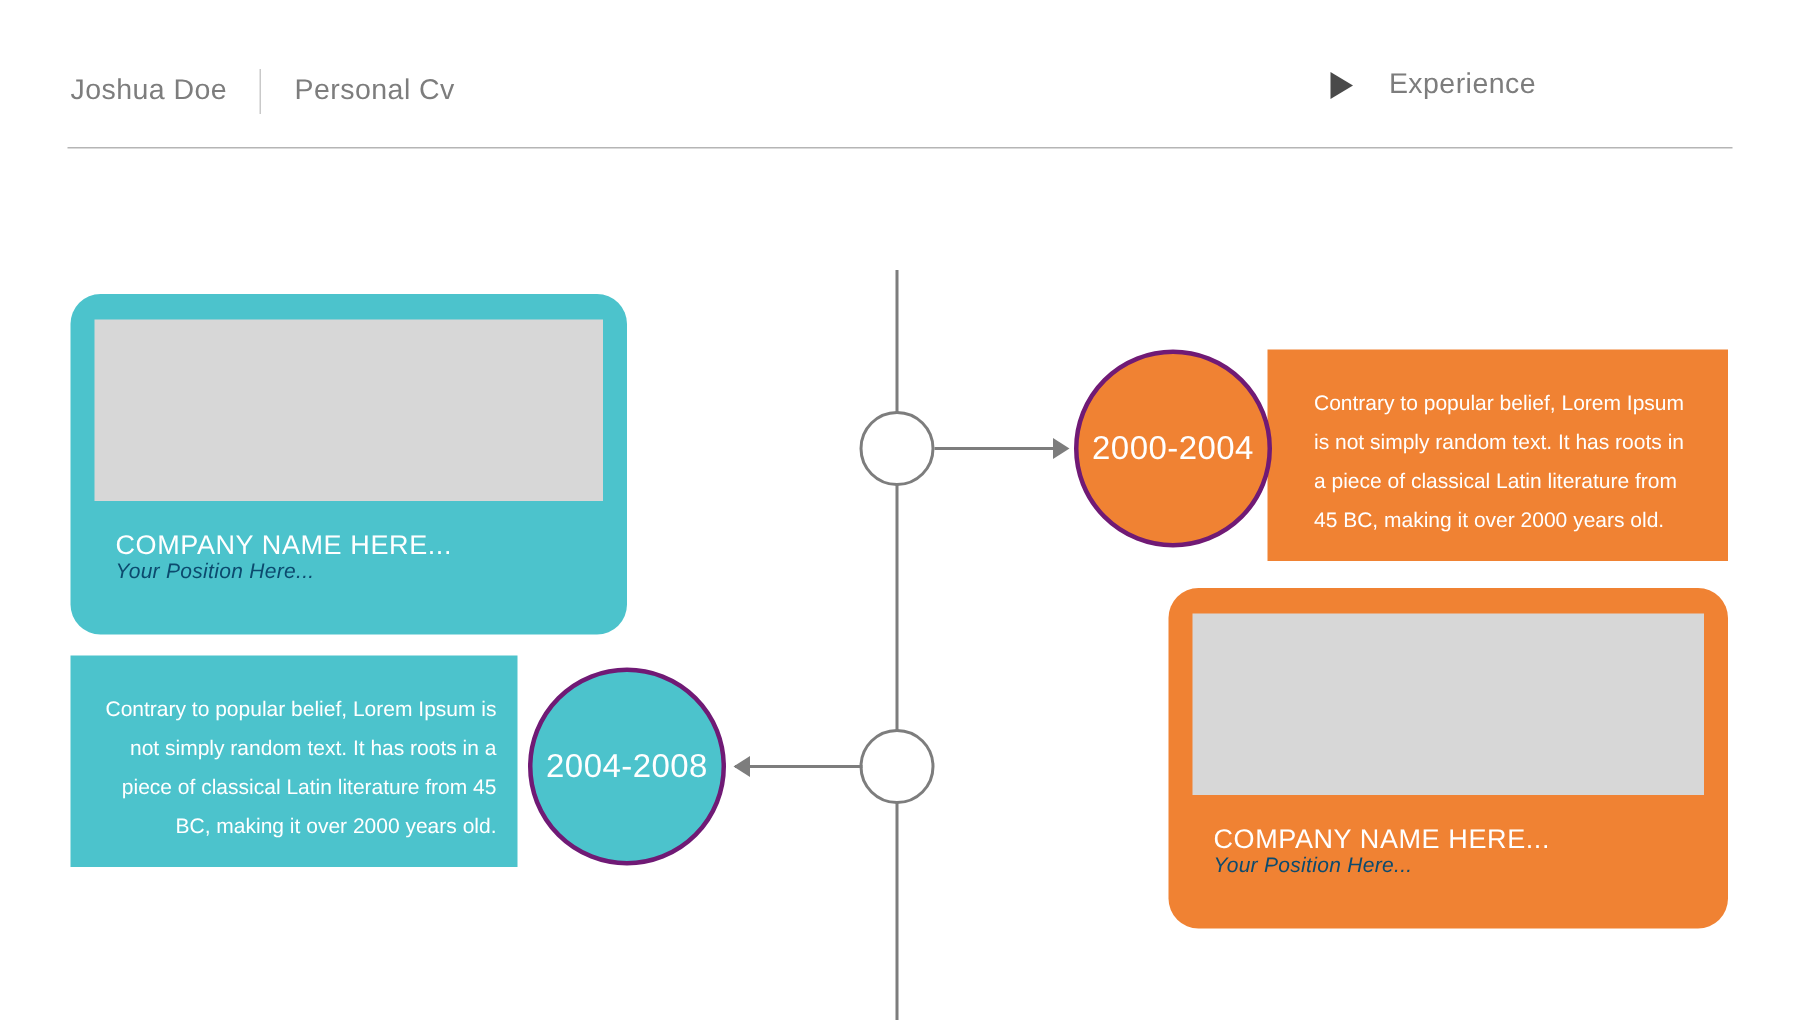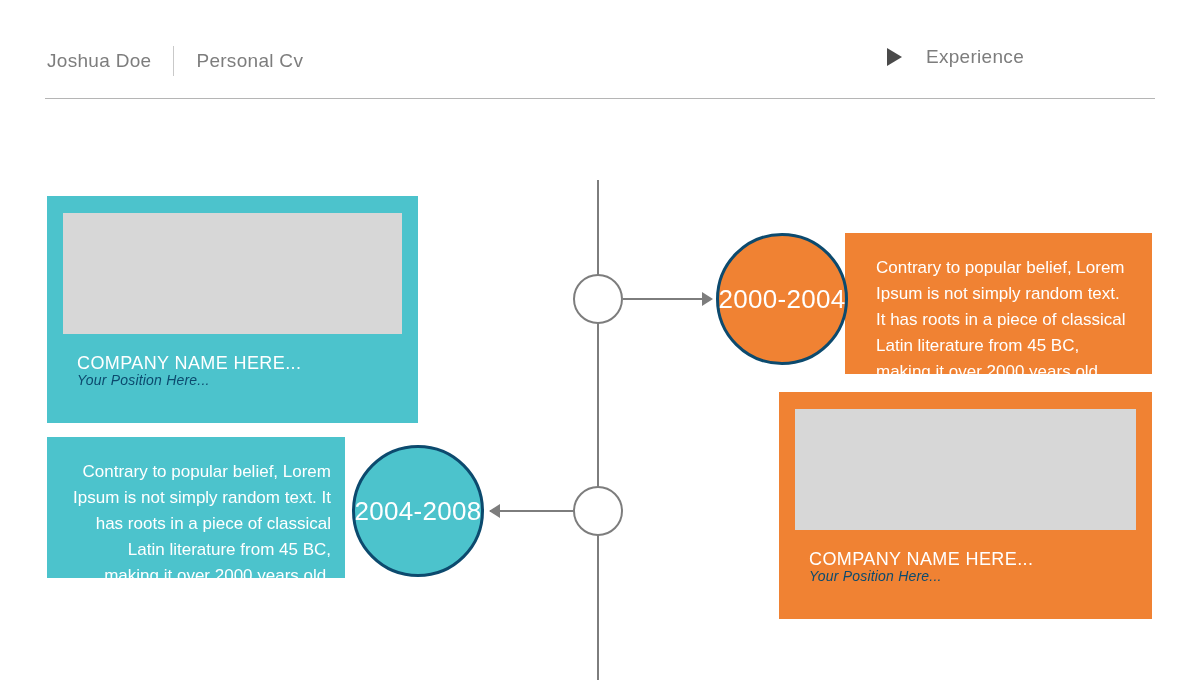--- a/index.html
+++ b/index.html
@@ -122,20 +122,21 @@
     width: 0; height: 0;
     border-right: 11px solid #7d7d7d;
     border-top: 7px solid transparent;
     border-bottom: 7px solid transparent;
   }
 
   
   .card {
     position: absolute;
     box-sizing: border-box;
+    border-radius: 20px;
   }
   .card-teal  { background: #4cc3cc; }
   .card-orange{ background: #f08233; }
 
   .card-left  { left: 47px;  top: 196px; width: 371px; height: 227px; }
   .card-right { left: 779px; top: 392px; width: 373px; height: 227px; }
 
   .photo-placeholder {
     position: absolute;
     left: 16px;
@@ -173,21 +174,21 @@
   }
   .desc-teal   { background: #4cc3cc; }
   .desc-orange { background: #f08233; }
 
   .desc-left  { left: 47px;  top: 437px; width: 298px; height: 141px; }
   .desc-right { left: 845px; top: 233px; width: 307px; height: 141px; }
 
   .desc-text {
     position: absolute;
     color: #ffffff;
-    font-size: 17px;
+    font-size: 14px;
     line-height: 26px;
   }
   .desc-left .desc-text {
     left: 22px;
     right: 14px;
     top: 22px;
     text-align: right;
   }
   .desc-right .desc-text {
     left: 31px;
@@ -195,27 +196,27 @@
     top: 22px;
     text-align: left;
   }
 
   
   .year-circle {
     position: absolute;
     width: 132px;
     height: 132px;
     border-radius: 50%;
-    border: 3px solid #0c4a6e;
+    border: 3px solid #701a75;
     box-sizing: border-box;
     display: flex;
     align-items: center;
     justify-content: center;
     color: #ffffff;
-    font-size: 26px;
+    font-size: 22px;
     letter-spacing: 0.3px;
     white-space: nowrap;
   }
   .year-teal   { background: #4cc3cc; left: 352px; top: 445px; text-align: center; }
   .year-orange { background: #f08233; left: 716px; top: 233px; }
 </style>
 </head>
 <body>
 
 <div class="header">

